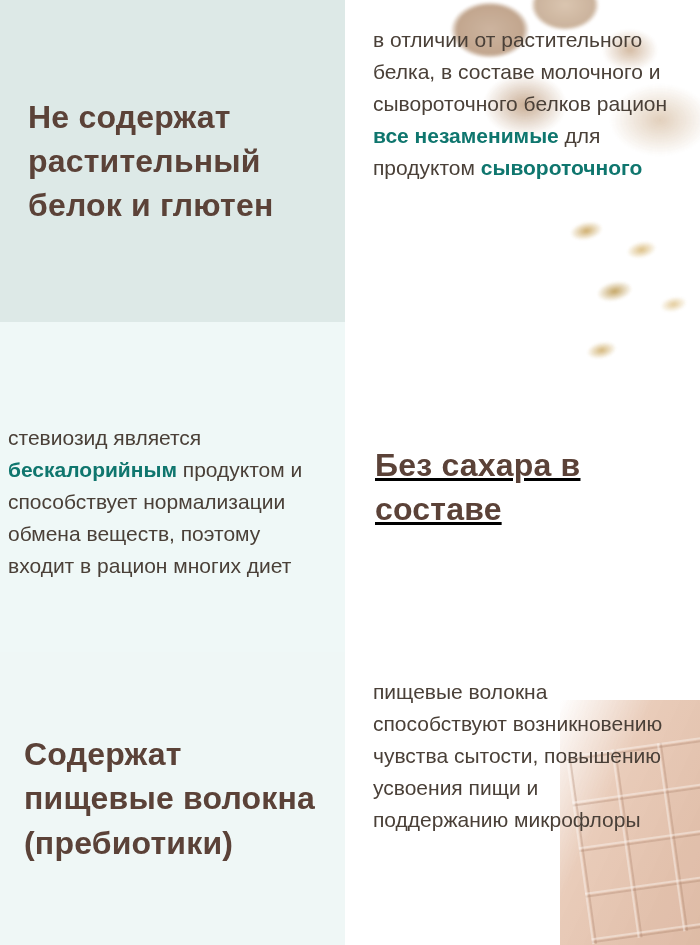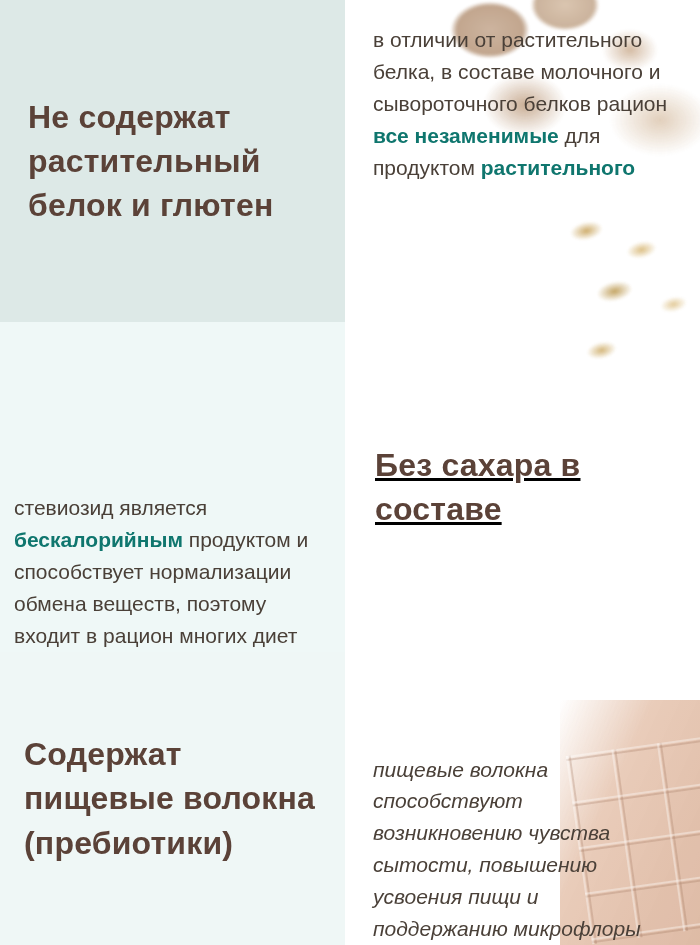--- a/index.html
+++ b/index.html
@@ -92,24 +92,24 @@
     flex-direction: column;
     justify-content: center;
   }
   .cell.tint-a { background: #dde9e7; }
   .cell.tint-b { background: rgba(236,246,245,0.82); }
   .cell.tint-c { background: rgba(233,244,243,0.72); }
   .cell.clear  { background: transparent; }
 
   .cell-1 { padding: 0 28px 0 28px; }
   .cell-2 { padding: 0 30px 0 28px; justify-content: flex-start; padding-top: 24px; }
-  .cell-3 { padding: 0 28px 0 14px; justify-content: flex-end; padding-top: 30px; }
+  .cell-3 { padding: 0 28px 0 8px; justify-content: center; padding-top: 30px; }
   .cell-4 { padding: 0 30px 0 30px; text-decoration: underline; }
   .cell-5 { padding: 0 28px 0 24px; }
-  .cell-6 { padding: 0 24px 0 28px; justify-content: flex-end; padding-top: 24px; font-style: italic; }
+  .cell-6 { padding: 0 24px 0 28px; justify-content: flex-start; padding-top: 24px; }
 
   .headline {
     margin: 0;
     font-size: 32px;
     line-height: 1.38;
     font-weight: bold;
     color: #5b4238;
     letter-spacing: .2px;
   }
   .body-text {
@@ -132,21 +132,21 @@
     <div class="ph-nuts"></div>
     <div class="ph-seeds"></div>
     <div class="ph-choco"></div>
   </div>
 
   <div class="cell cell-1 tint-a">
     <h2 class="headline">Не содержат растительный белок и глютен</h2>
   </div>
 
   <div class="cell cell-2 clear">
-    <p class="body-text"><span>в отличии от растительного белка, в составе молочного и сывороточного белков рацион </span><b>все незаменимые</b><span> для продуктом </span><b>растительного</b></p>
+    <p class="body-text"><span>в отличии от растительного белка, в составе молочного и сывороточного белков рацион </span><b>все незаменимые</b><span> для продуктом </span><b>сывороточного</b></p>
   </div>
 
   <div class="cell cell-3 tint-b">
     <p class="body-text"><span>стевиозид является </span><b>бескалорийным</b><span> продуктом и способствует нормализации обмена веществ, поэтому входит в рацион многих диет</span></p>
   </div>
 
   <div class="cell cell-4 clear">
     <h2 class="headline">Без сахара в составе</h2>
   </div>
 

